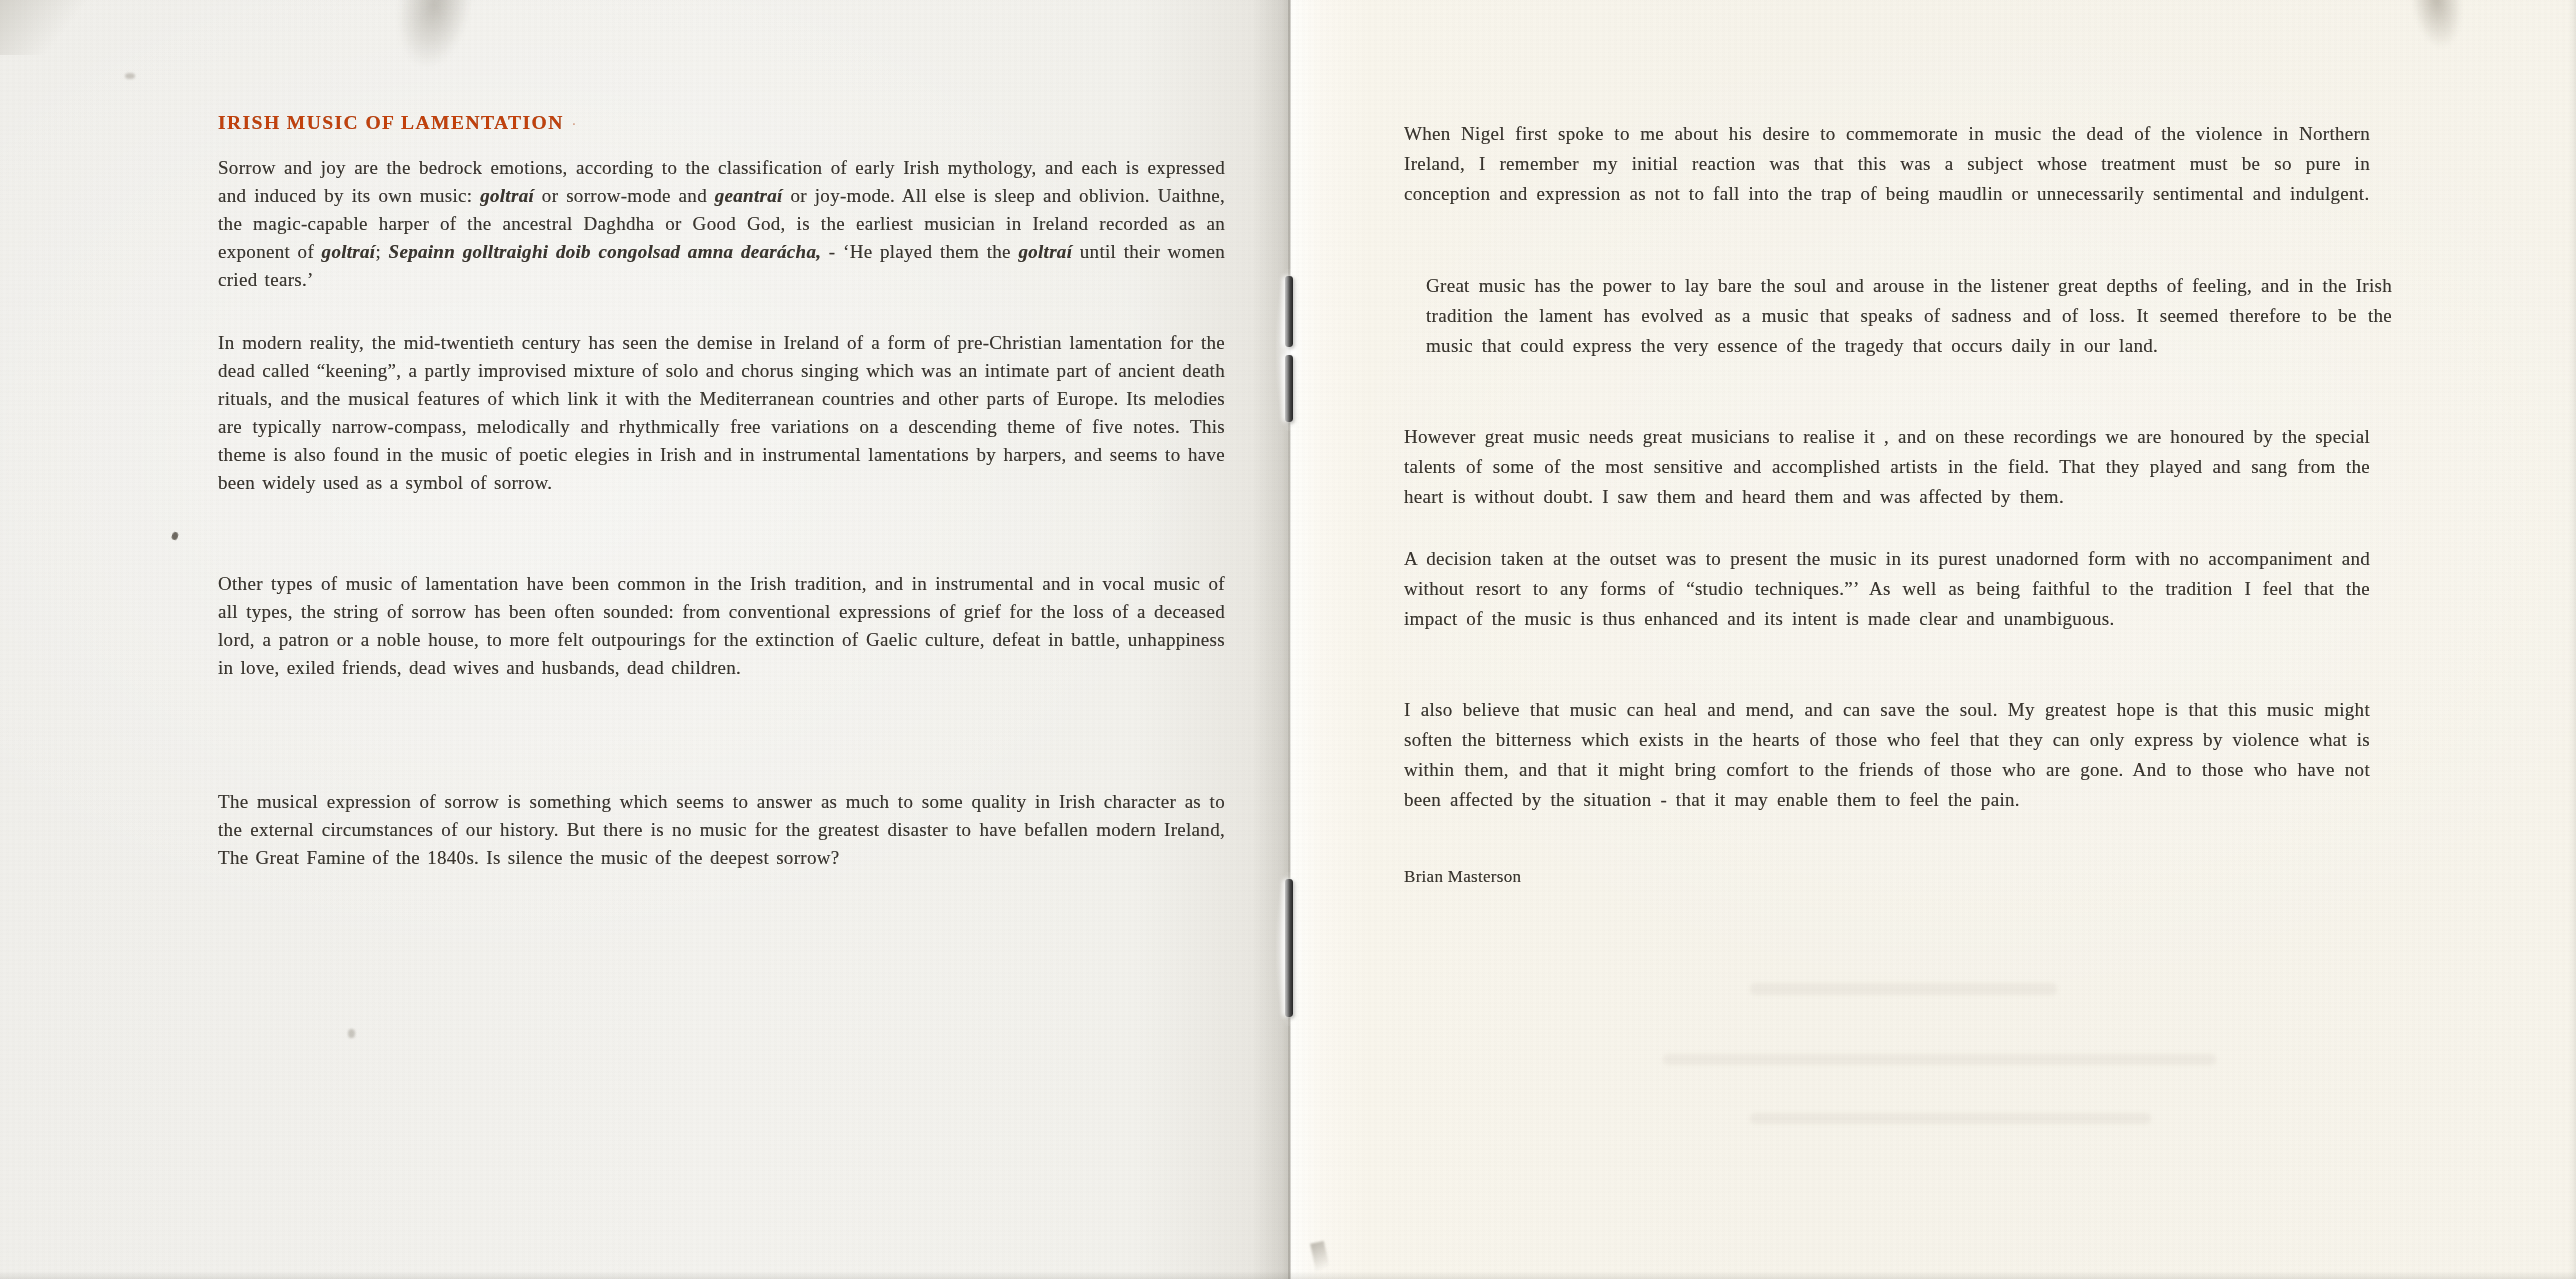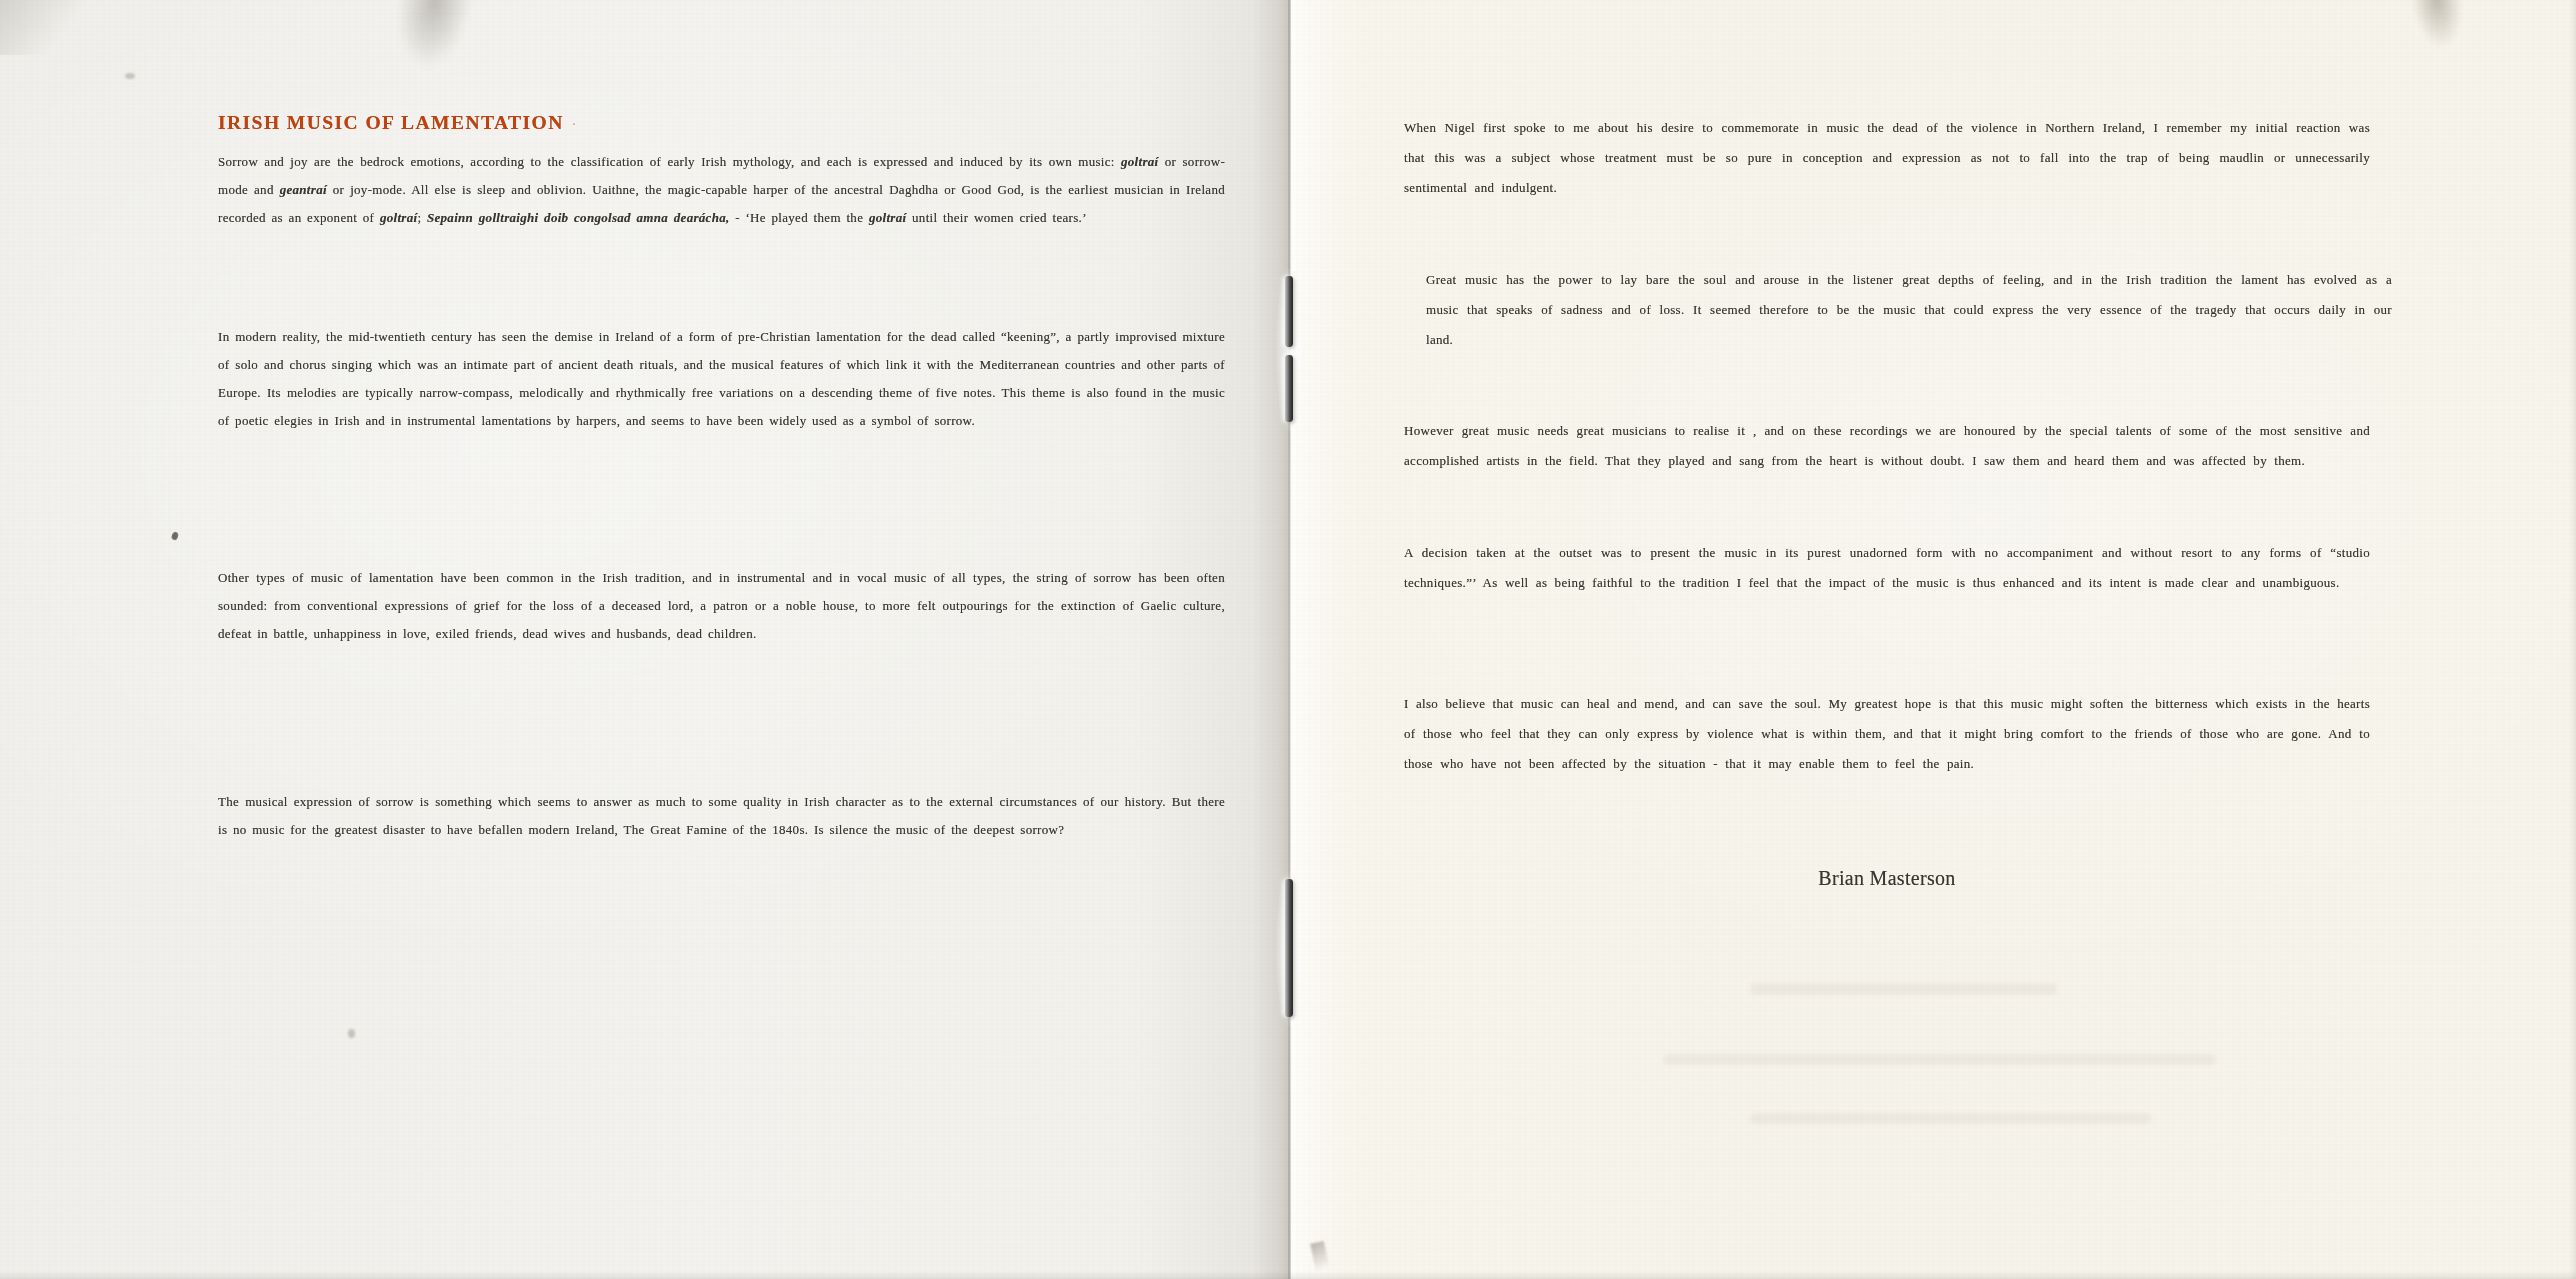--- a/index.html
+++ b/index.html
@@ -53,27 +53,27 @@
     text-shadow:0 0 0.6px rgba(70,64,56,0.55);
   }
   .col-left{left:218px;width:1007px;}
   .col-right{left:1404px;width:966px;}
   .heading{
     font-size:19.6px;font-weight:700;letter-spacing:1.4px;line-height:25.6px;
     color:#c2410c;
   }
   .hmark{opacity:.45;font-weight:400;margin-left:7.7px;font-size:14.5px;letter-spacing:0;}
   .para{
-    text-align:justify;font-size:13px;
+    text-align:justify;font-size:19px;
   }
   .pl{line-height:28px;letter-spacing:0.3px;word-spacing:2.1px;}
   .pr{line-height:30px;letter-spacing:0.3px;word-spacing:3.8px;}
   .s-n{font-style:normal;}
   .s-bi{font-style:italic;font-weight:700;}
-  .sig{font-size:20px;text-align:center;letter-spacing:0.3px;}
+  .sig{font-size:17px;text-align:left;letter-spacing:0.3px;}
   .sig .b{font-weight:700;}
   
   .artifact{position:absolute;pointer-events:none;}
   .corner-tl{
     left:0;top:0;width:111px;height:55px;
     background:linear-gradient(128deg, rgba(190,187,178,0.55) 0%, rgba(190,187,178,0) 58%);
   }
   .smudge-top{
     left:391px;top:-12px;width:78px;height:85px;
     background:radial-gradient(ellipse at 50% 18%, rgba(112,106,94,0.38), rgba(112,106,94,0) 66%);

